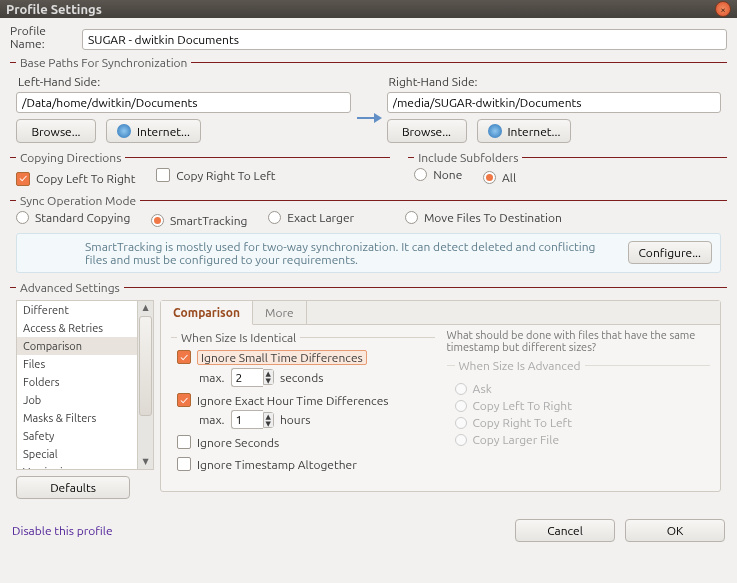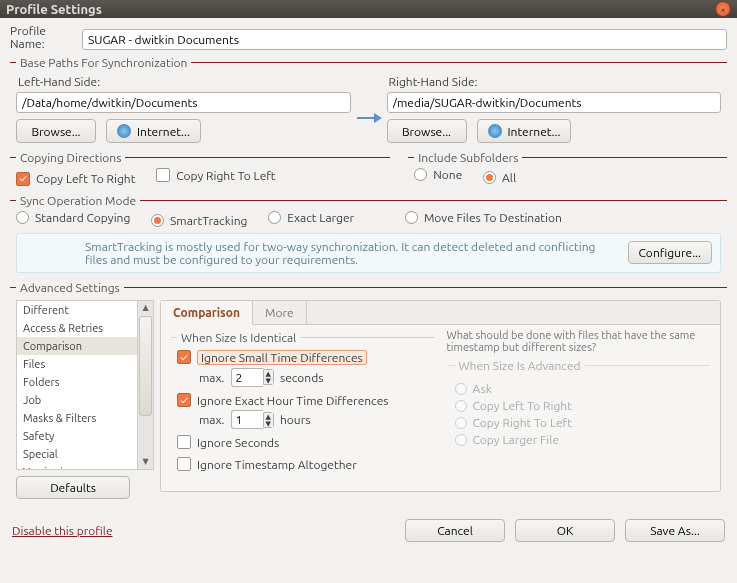--- a/index.html
+++ b/index.html
@@ -51,21 +51,21 @@
 .spin{display:inline-flex;align-items:center}
 .spin input{width:32px;text-align:left;border:1px solid #b8b4ad;border-right:none;border-radius:3px 0 0 3px;padding:2px 4px}
 .spin .btns{display:flex;flex-direction:column;border:1px solid #b8b4ad;border-radius:0 3px 3px 0}
 .spin .btns span{font-size:7px;line-height:7px;padding:0 2px;background:#eee;cursor:pointer}
 .greyfs{border:none;border-top:1px solid #e0ddd7;padding:6px 4px 2px 8px}
 .greyfs>legend{color:#aaa;padding:0 4px}
 .greyopt{display:flex;align-items:flex-end;gap:6px;color:#aaa;margin:4px 0}
 .greyopt .gdot{width:12px;height:12px;border:1px solid #ccc;border-radius:50%;background:#fafafa}
 .qtext{color:#777;font-size:11px;margin-bottom:6px}
 .footer{display:flex;align-items:center;padding:6px 12px;gap:10px}
-.footer .link{color:#7f1d1d;text-decoration:underline;cursor:pointer;margin-right:auto}
+.footer .link{color:#4c1d95;cursor:pointer;margin-right:auto}
 .footer button{min-width:100px}
 .defaults{margin-top:6px;width:114px}
 .field-ident .subrow{display:flex;align-items:center;gap:6px;margin:3px 0 6px 22px;font-size:11px}
 .cfgbtn{position:absolute;right:4px;top:40px}
 </style>
 </head>
 <body>
 
 <div class="titlebar">
   <span class="title">Profile Settings</span>
@@ -265,14 +265,13 @@
       </div>
     </div>
   </fieldset>
 
 </div>
 
 <div class="footer">
   <span class="link">Disable this profile</span>
   <button class="std">Cancel</button>
   <button class="std">OK</button>
-  <button class="std">Save As...</button>
 </div>
 
 </body></html>

